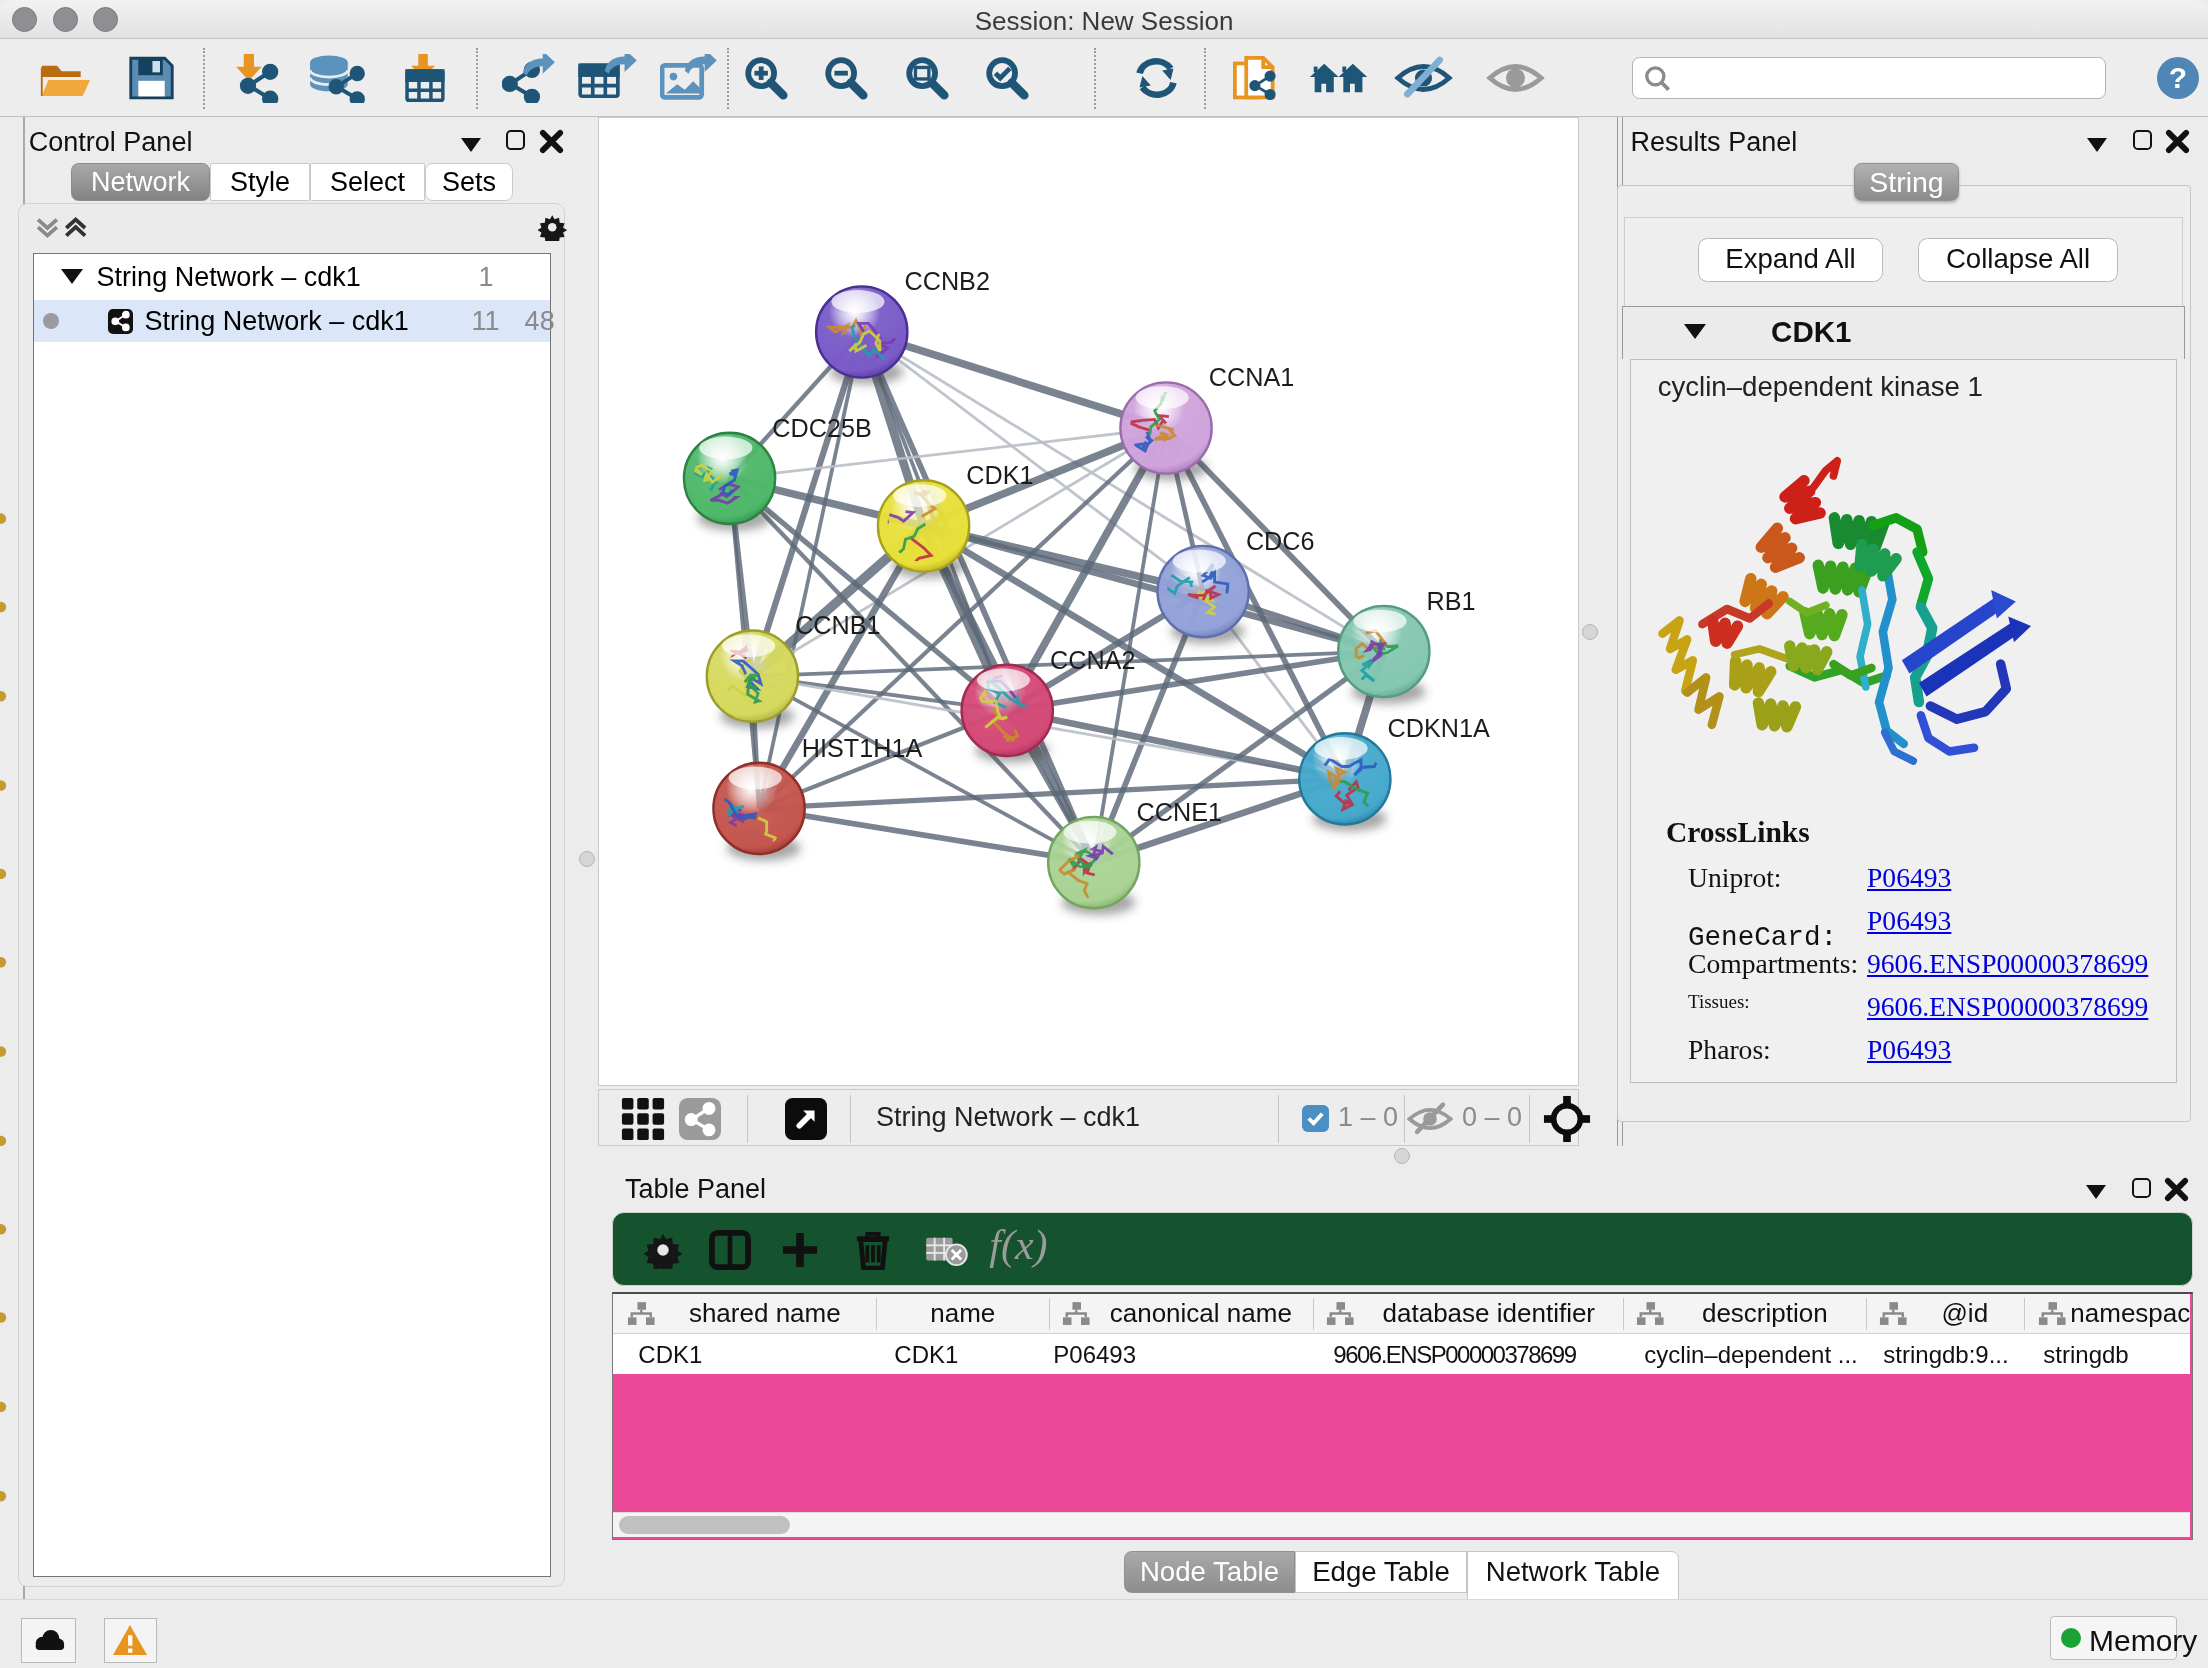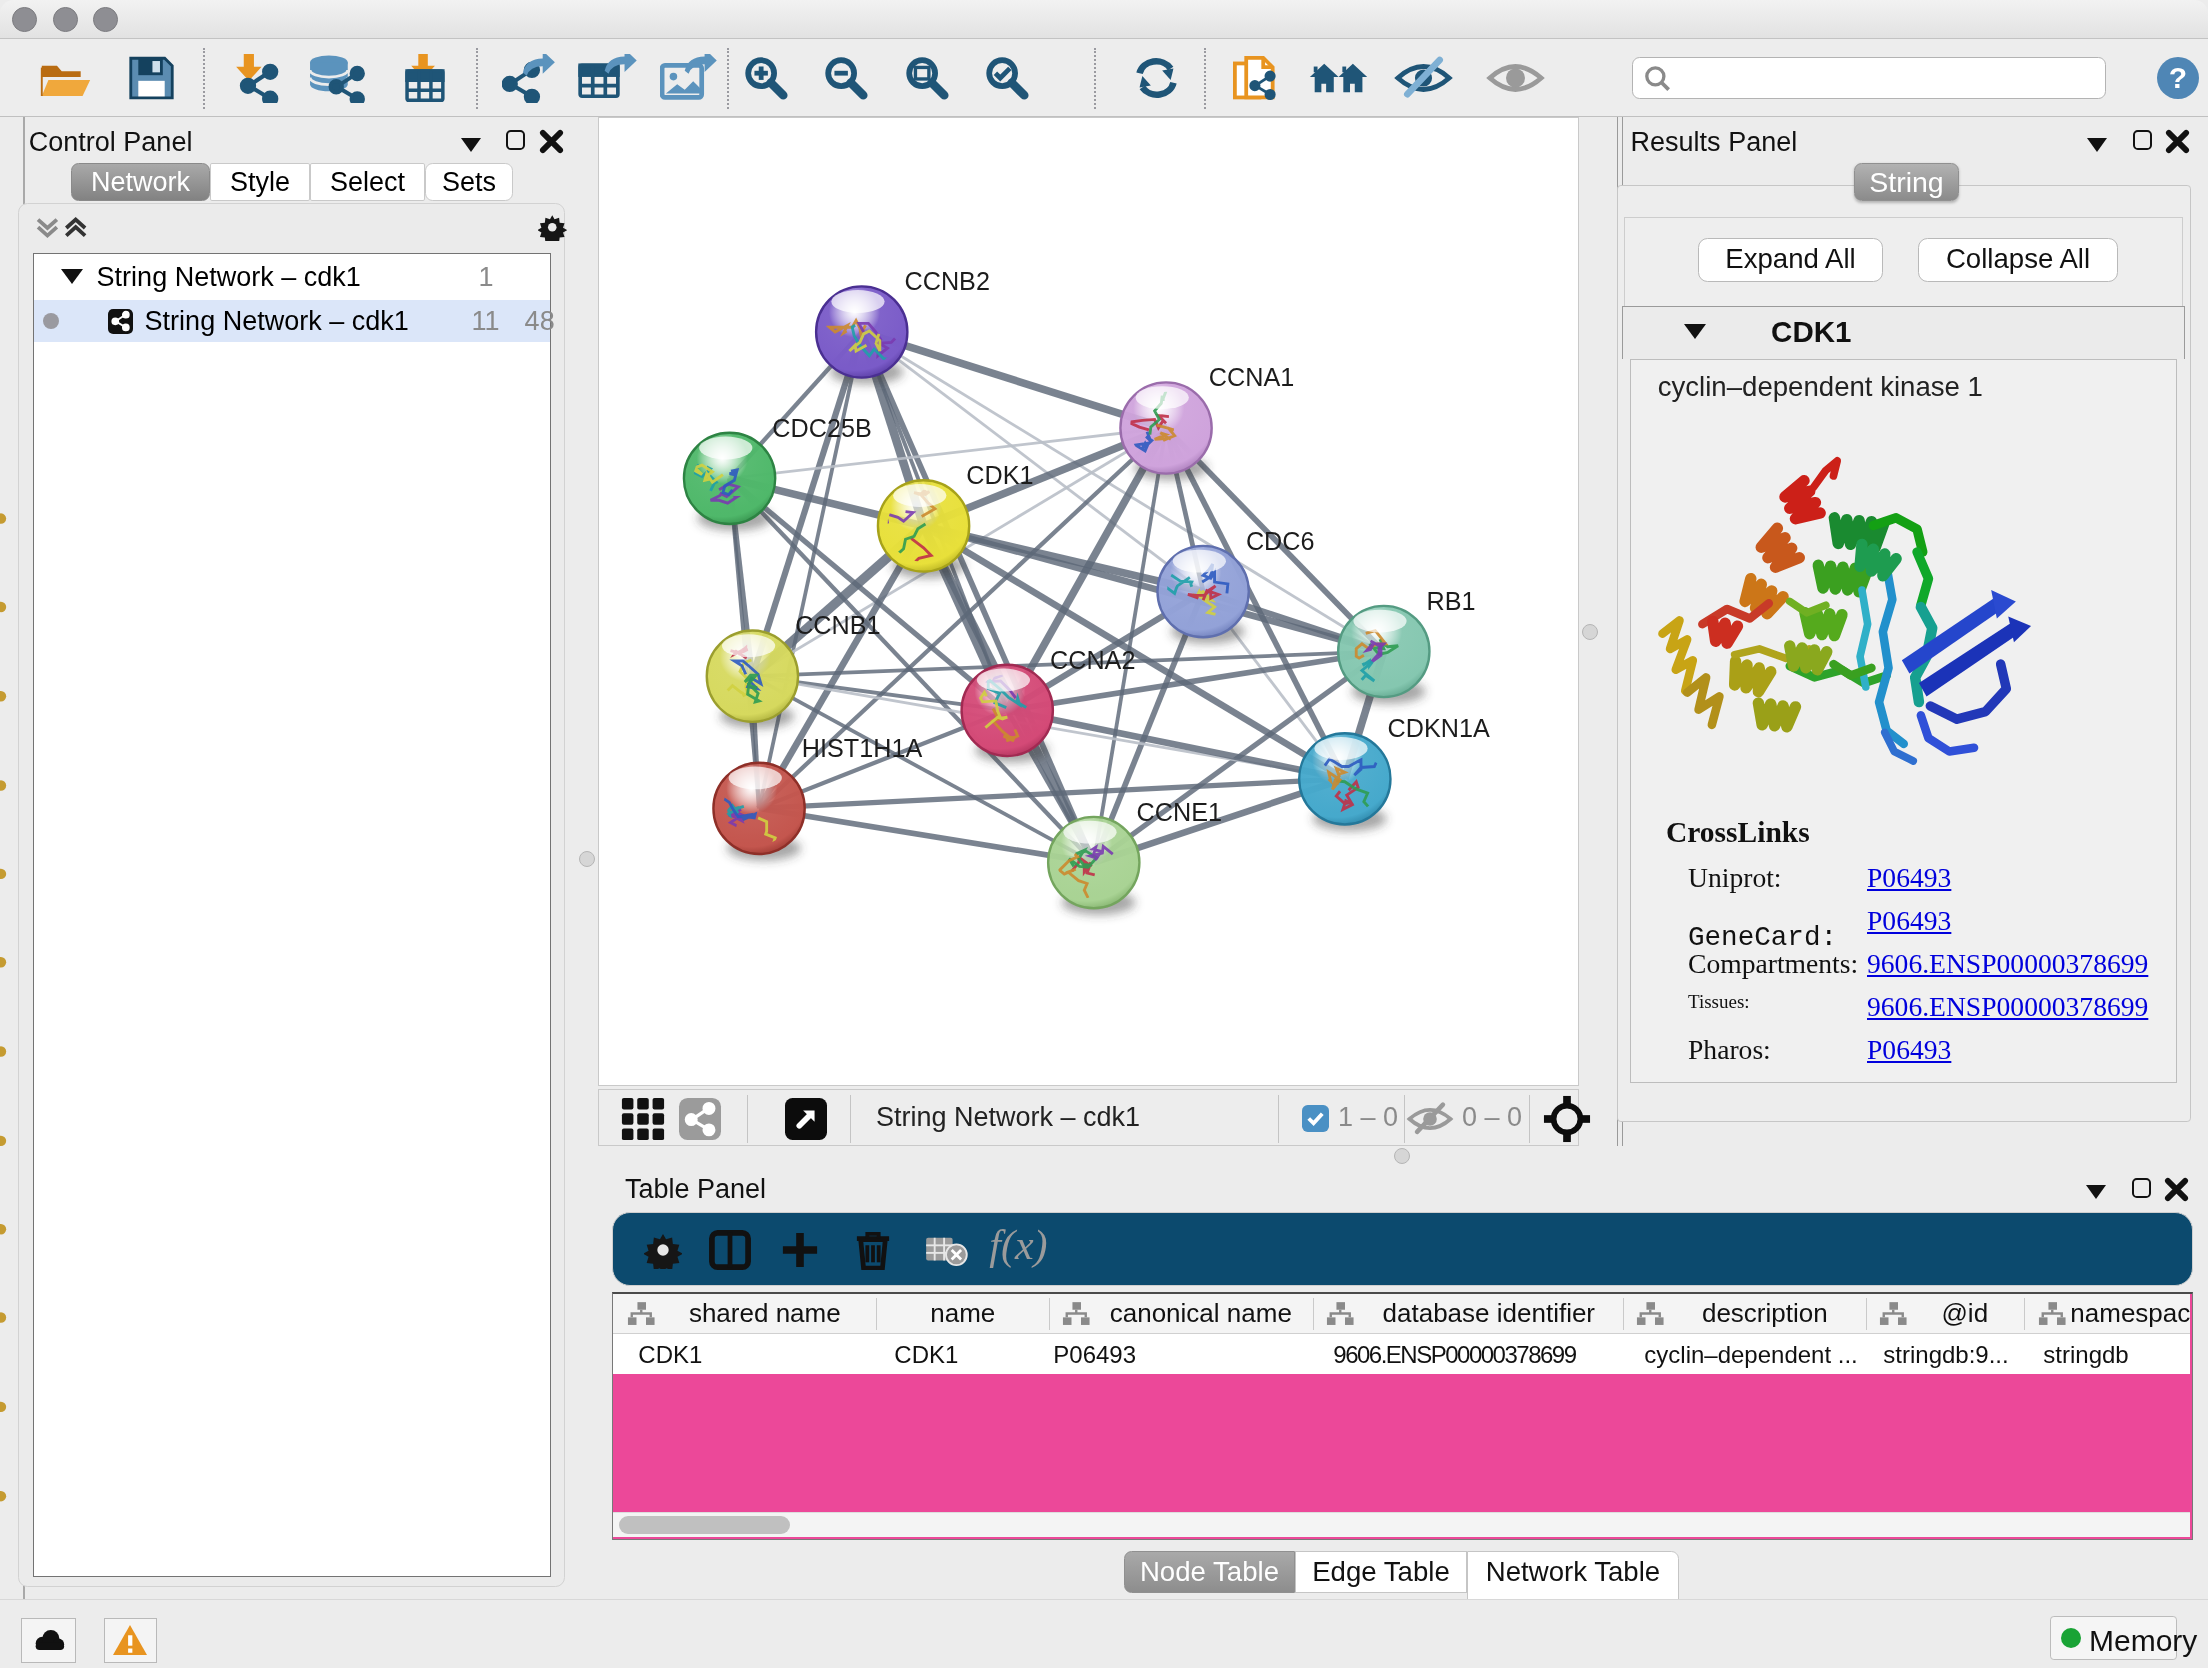--- a/index.html
+++ b/index.html
@@ -18,20 +18,21 @@
     <circle cx="1" cy="1293" r="5.5" fill="#c59b31"></circle>
     <circle cx="1" cy="1386" r="5.5" fill="#c59b31"></circle>
     <circle cx="1" cy="1480" r="5.5" fill="#c59b31"></circle>
     <circle cx="1" cy="1574" r="5.5" fill="#c59b31"></circle>
   </svg>
 <div class="abs" style="left:23px;top:117px;width:1.9px;height:1482px;background:#a9a9a9"></div>
 <div class="abs" style="left:0;top:0;width:2208px;height:39px;background:linear-gradient(#f2f2f2,#e2e2e2);border-bottom:1px solid #c3c3c3;border-radius:13.3px 13.3px 0 0">
     <div class="abs" style="left:12.4px;top:6.7px;width:25px;height:25px;border-radius:12.4px;background:#8e8e93;border:1px solid #7c7c80"></div>
     <div class="abs" style="left:53px;top:6.7px;width:25px;height:25px;border-radius:12.4px;background:#8e8e93;border:1px solid #7c7c80"></div>
     <div class="abs" style="left:93px;top:6.7px;width:25px;height:25px;border-radius:12.4px;background:#8e8e93;border:1px solid #7c7c80"></div>
+    <div class="abs" style="left:0;top:5.7px;width:2208px;text-align:center;font-size:26px;font-weight:normal;color:#3a3a3a">Session: New Session</div>
   </div>
 <div class="abs" style="left:0;top:39px;width:2208px;height:78px;background:#ededed;border-bottom:1.9px solid #c0c0c0">
     <div style="position:absolute;left:38px;top:15px"><svg width="55" height="48" viewBox="0 0 58 50" style="">
         <path d="M4 12 h16 l5 6 h20 v6 h-41 z" fill="#b96c12"></path>
         <path d="M4 44 l7 -17 h44 l-8 17 z" fill="#f0a83c"></path>
         <path d="M4 44 v-30" stroke="#b96c12" stroke-width="2"></path>
       </svg></div>
     <div style="position:absolute;left:127px;top:15px"><svg width="49" height="48" viewBox="0 0 52 50" style="">
         <path d="M4 4 h36 l8 8 v34 h-44 z" fill="#5b8cb1"></path>
         <rect x="12" y="4" width="26" height="18" fill="#14415e"></rect>
@@ -620,21 +621,21 @@
 <div class="abs" style="left:1867px;top:1034px;font-family:'Liberation Serif',serif;font-size:27.6px;color:#0000dd;text-decoration:underline">P06493</div>
 <div class="abs" style="left:598px;top:1168px;width:1610px;height:431px;background:#ececec">
     <div class="abs hdr" style="left:27px;top:5.7px">Table Panel</div>
     <div class="abs" style="left:0;top:9.5px;width:1595px;height:28.5px">
       <div style="position:absolute;left:1488px;top:7.6px;width:0;height:0;border-left:10.5px solid transparent;border-right:10.5px solid transparent;border-top:14.3px solid #111"></div>
       <div style="position:absolute;left:1534px;top:0px;width:19px;height:20px;border:2.9px solid #111;border-radius:4.8px"></div>
       <svg width="25" height="25" viewBox="0 0 26 26" style="position:absolute;left:1566px;top:-1px">
         <path d="M4 4 L22 22 M22 4 L4 22" stroke="#111" stroke-width="6" stroke-linecap="round"></path>
       </svg>
     </div>
-    <div class="abs" style="left:14.3px;top:44px;width:1581px;height:74px;background:#0c4a6e;border:1px solid #cfcfcf;border-radius:18px">
+    <div class="abs" style="left:14.3px;top:44px;width:1581px;height:74px;background:#14532d;border:1px solid #cfcfcf;border-radius:12px">
       <svg class="abs" width="38" height="38" viewBox="0 0 100 100" style="left:31px;top:18px">
         <path fill="#161616" d="M50 8 l8 14 16-5 2 17 17 2-5 16 14 8-14 8 5 16-17 2-2 17-16-5-8 14-8-14-16 5-2-17-17-2 5-16-14-8 14-8-5-16 17-2 2-17 16 5z"></path>
         <circle cx="50" cy="50" r="15" fill="#e7e7e7"></circle>
       </svg>
       <svg class="abs" width="42" height="40" viewBox="0 0 44 42" style="left:96px;top:17px">
         <rect x="3" y="3" width="38" height="36" rx="6" fill="none" stroke="#111" stroke-width="6"></rect>
         <line x1="22" y1="3" x2="22" y2="39" stroke="#111" stroke-width="5"></line>
       </svg>
       <svg class="abs" width="38" height="38" viewBox="0 0 40 40" style="left:168px;top:18px">
         <path d="M16 2 h8 v14 h14 v8 h-14 v14 h-8 v-14 h-14 v-8 h14 z" fill="#111"></path>

